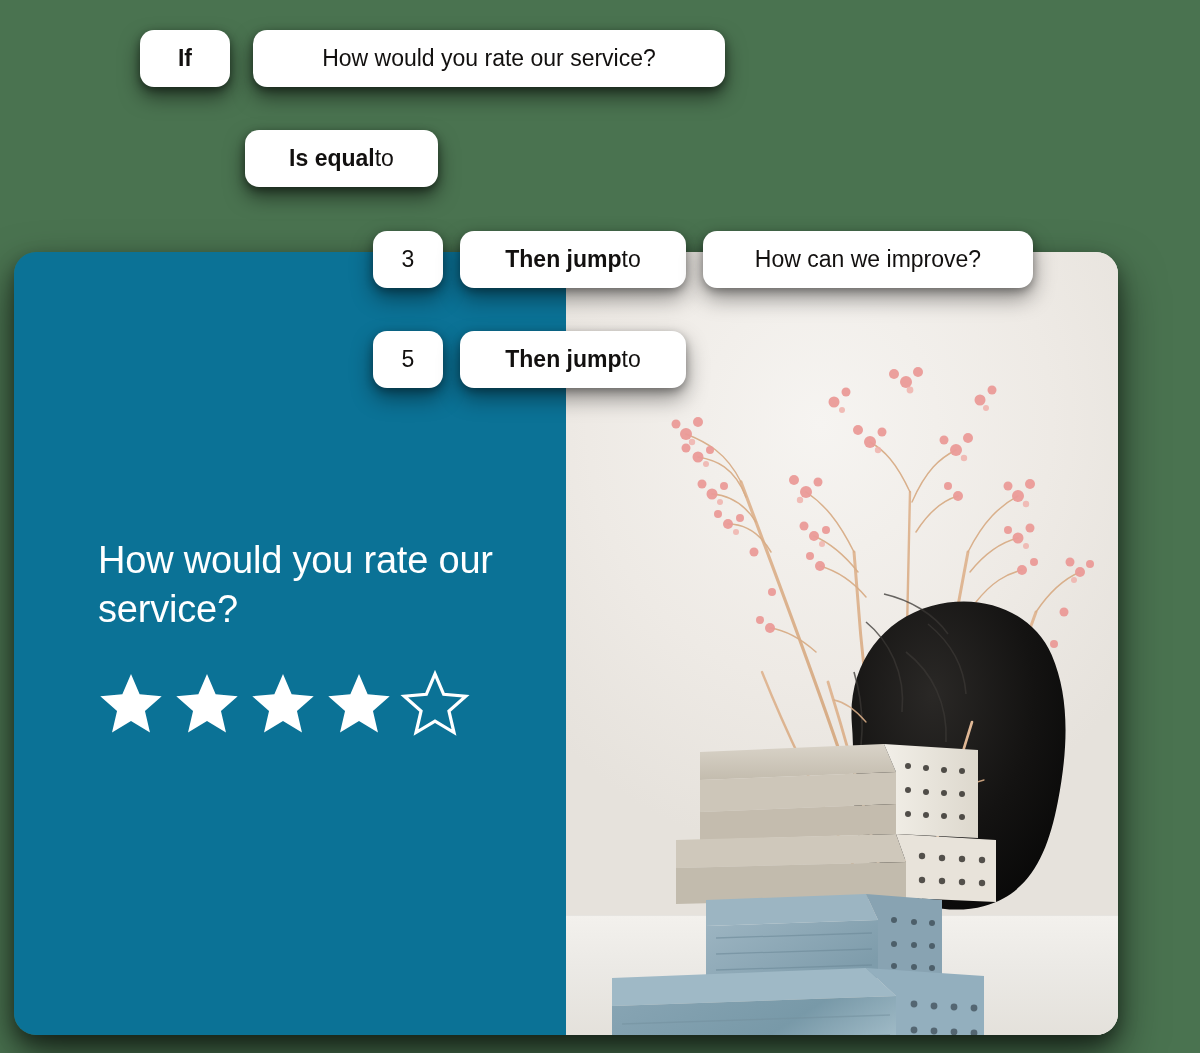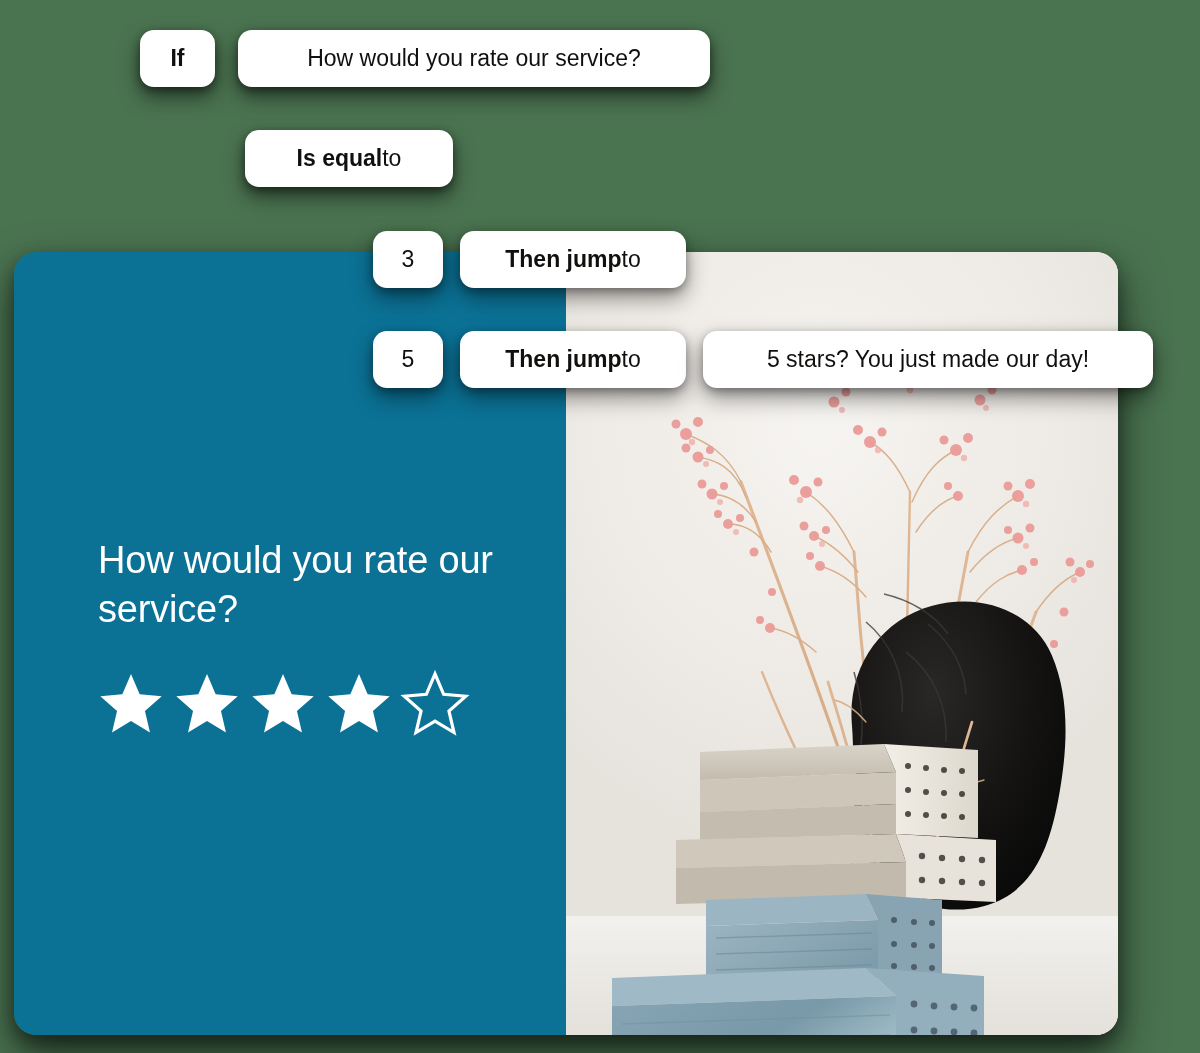--- a/index.html
+++ b/index.html
@@ -125,23 +125,23 @@
 
   .pill--op { font-weight: 700; }
   .pill--num { width: 70px; padding: 0; font-weight: 400; }
 
   
   #row-if      { left: 140px; top: 30px;  gap: 23px; }
   #row-cond    { left: 245px; top: 130px; }
   #row-jump-3  { left: 373px; top: 231px; gap: 17px; }
   #row-jump-5  { left: 373px; top: 331px; gap: 17px; }
 
-  #pill-if        { width: 75px;  padding: 0; }
+  #pill-if        { width: 90px;  padding: 0; }
   #pill-question  { width: 472px; }
-  #pill-condition { width: 208px; }
+  #pill-condition { width: 193px; }
   #pill-then-3    { width: 226px; }
   #pill-target-3  { width: 330px; }
   #pill-then-5    { width: 226px; }
   #pill-target-5  { width: 450px; }
 
   
   #row-jump-3 .pill, #row-jump-5 .pill {
     box-shadow: 0 10px 22px rgba(0,0,0,0.42), 0 3px 8px rgba(0,0,0,0.30);
   }
 </style>
@@ -446,23 +446,23 @@
         <span class="reg"> to</span>
     </div>
   </div>
 
   <div id="row-jump-3" class="pill-row">
     <div class="pill pill--num">3</div>
     <div id="pill-then-3" class="pill">
       <b>Then jump</b>
         <span class="reg"> to</span>
     </div>
+    <div id="pill-target-3" class="pill">How can we improve?</div>
   </div>
 
   <div id="row-jump-5" class="pill-row">
     <div class="pill pill--num">5</div>
     <div id="pill-then-5" class="pill">
       <b>Then jump</b>
         <span class="reg"> to</span>
     </div>
-    <div id="pill-target-5" class="pill">5 stars? You just made our day!</div>
   </div>
 </div>
 
 </body></html>

